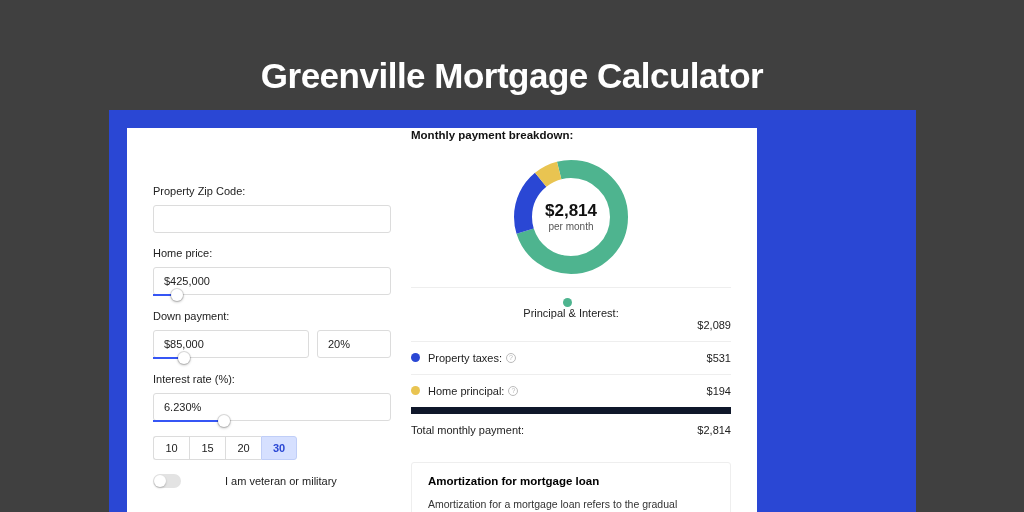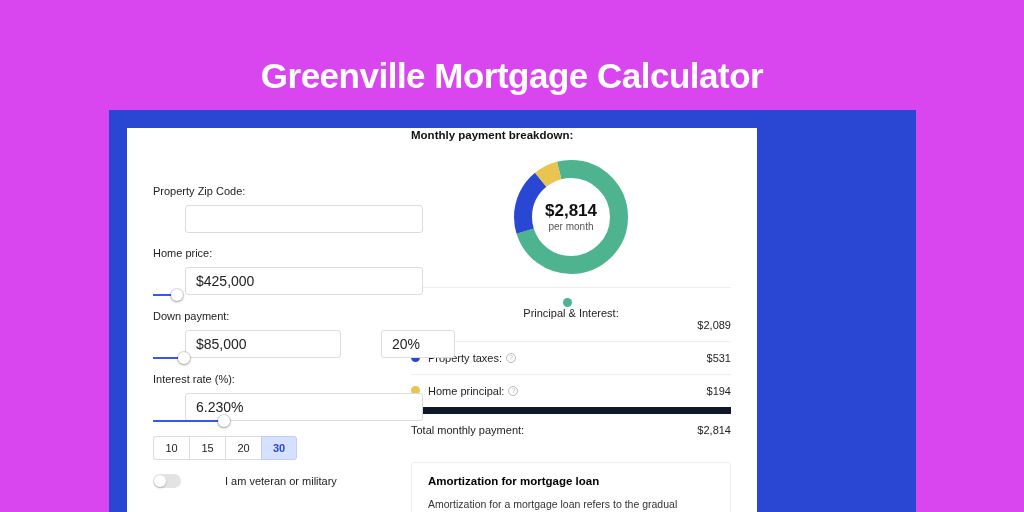--- a/index.html
+++ b/index.html
@@ -1,19 +1,19 @@
 <!DOCTYPE html>
 <html><head>
 <meta charset="utf-8">
 <style>
   * { box-sizing: border-box; margin: 0; padding: 0; }
   html, body { width: 1024px; height: 512px; overflow: hidden; font-family: -apple-system, BlinkMacSystemFont, "Segoe UI", Arial, sans-serif; }
   .outer {
     width: 1024px; height: 512px;
-    background: #d946ef;
+    background: #404040;
     position: relative;
   }
   .title {
     color: #fff; text-align: center;
     font-size: 35px; font-weight: 700;
     padding-top: 56px;
     letter-spacing: -0.5px;
   }
   .panel-shadow {
     position: absolute;
@@ -36,23 +36,22 @@
   .right {
     flex: 1;
     padding: 28px 26px 0 20px;
   }
   .lbl {
     font-size: 11px; color: #222; margin-bottom: 8px; display: block;
   }
   .inp {
     width: 238px; height: 28px;
     border: 1px solid #dcdcdc; border-radius: 3px;
-    padding: 0 10px; font-size: 14px; color: #222;
+    padding: 0 10px; font-size: 11px; color: #222;
     background: #fff;
-    margin-left: 32px;
   }
   .field { margin-bottom: 14px; position: relative; }
   .slider-track {
     position: relative; height: 2px; width: 238px;
     margin-top: -1px;
   }
   .slider-fill {
     position: absolute; top: 0; left: 0; height: 2px; background: #3656f5;
   }
   .slider-thumb {

